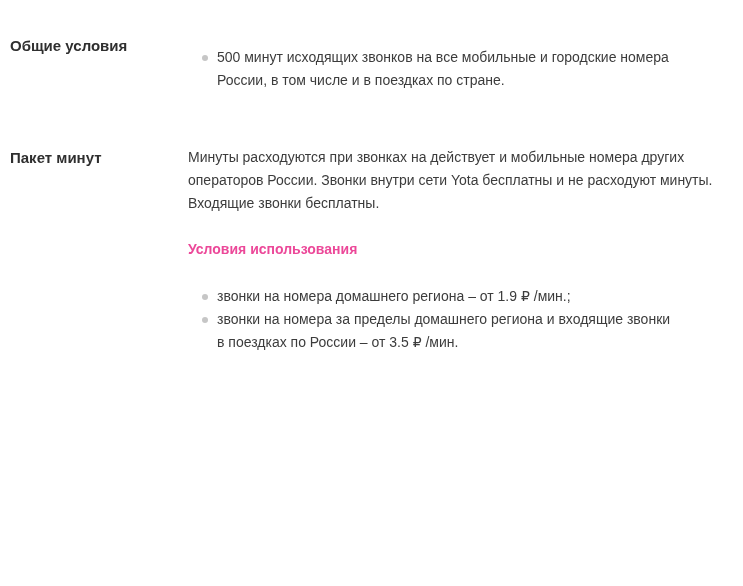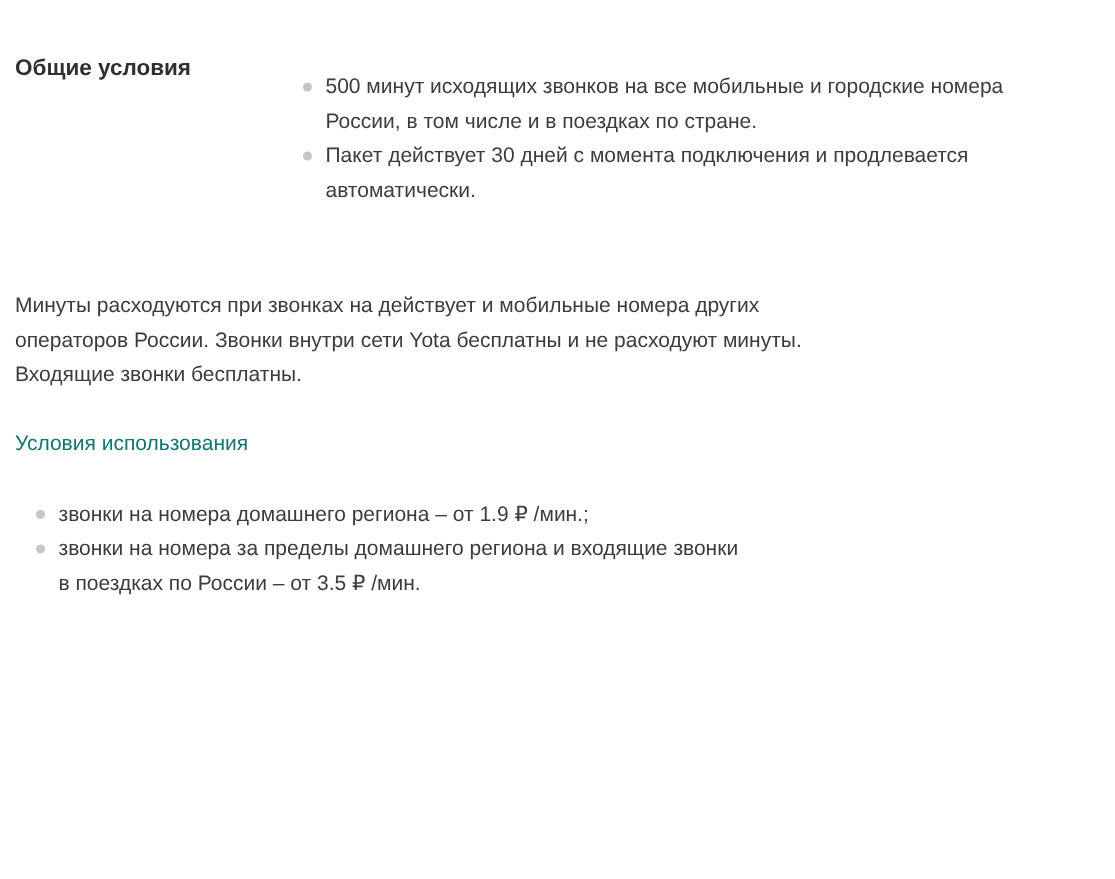--- a/index.html
+++ b/index.html
@@ -44,43 +44,42 @@
     top: 9px;
     width: 6px;
     height: 6px;
     border-radius: 50%;
     background: #c6c6c6;
   }
   .subheading {
     margin: 23px 0 24px 0;
     font-size: 14px;
     line-height: 23px;
-    font-weight: 400;
-    color: #0f766e;
+    font-weight: 700;
+    color: #ec4899;
     white-space: pre;
   }
 </style>
 </head>
 <body>
 
 <div class="page">
 
   <section class="row">
     <h2 class="row-label">Общие условия</h2>
     <div class="row-content">
       <ul class="bullets">
         <li>500 минут исходящих звонков на все мобильные и городские номера
 России, в том числе и в поездках по стране.</li>
-        <li>Пакет действует 30 дней с момента подключения и продлевается
-автоматически.</li>
       </ul>
     </div>
   </section>
 
   <section class="row">
+    <h2 class="row-label">Пакет минут</h2>
     <div class="row-content">
       <p class="para">Минуты расходуются при звонках на действует и мобильные номера других
 операторов России. Звонки внутри сети Yota бесплатны и не расходуют минуты.
 Входящие звонки бесплатны.</p>
       <h3 class="subheading">Условия использования</h3>
       <ul class="bullets">
         <li>звонки на номера домашнего региона – от 1.9 ₽ /мин.;</li>
         <li>звонки на номера за пределы домашнего региона и входящие звонки
 в поездках по России – от 3.5 ₽ /мин.</li>
       </ul>

